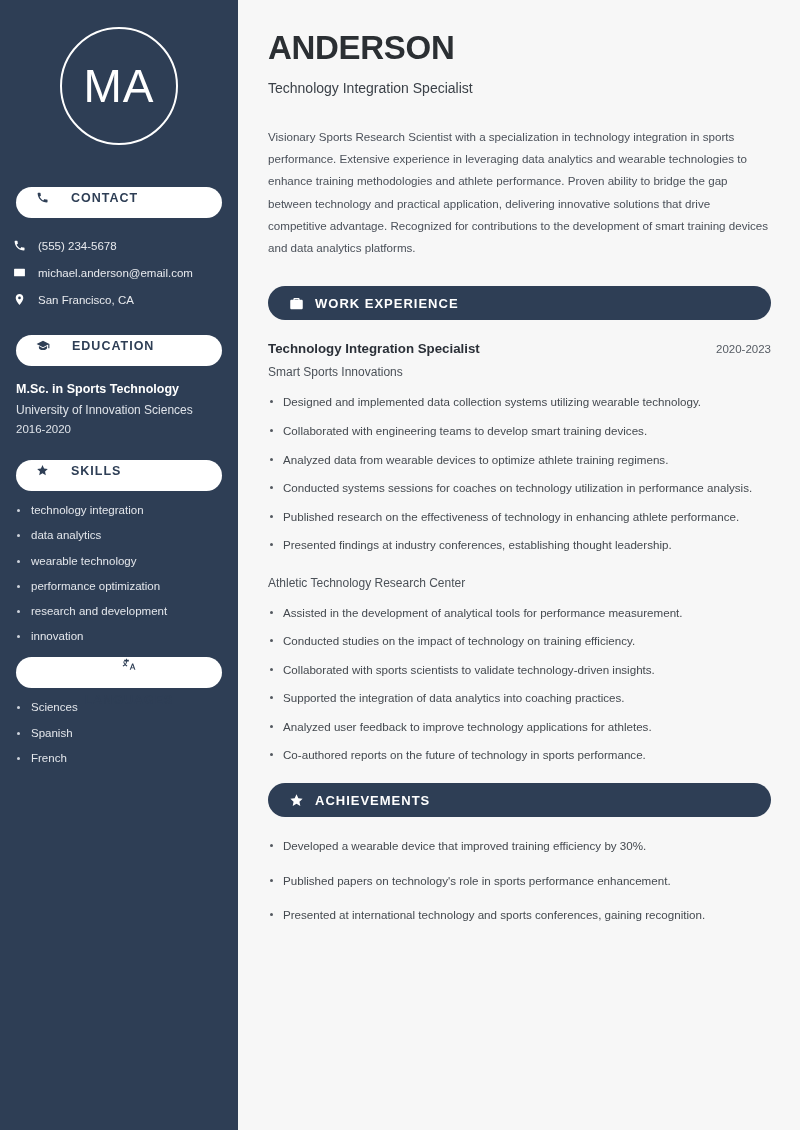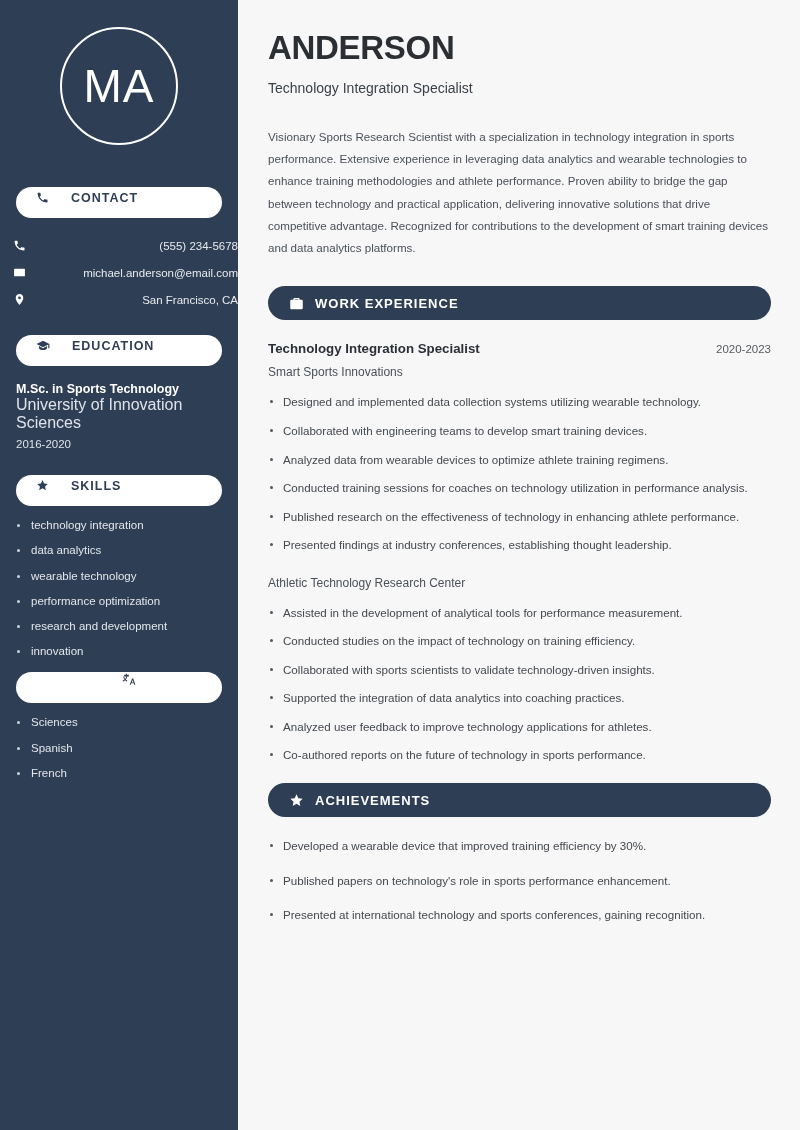--- a/index.html
+++ b/index.html
@@ -36,27 +36,27 @@
   .pill-label {
     color:#2e3e55; font-size:12.5px; font-weight:700; letter-spacing:1.0px;
   }
   .pill .ic { display:flex; align-items:center; }
   .pill .ic svg { display:block; }
 
   .side-block { padding:0 16px; }
   .contact-rows { margin-top:14px; padding-left:4px; }
   .contact-row {
     display:flex; align-items:center; gap:12px;
-    min-height:27px; padding-left:8px;justify-content:space-between;
+    min-height:27px; padding-left:8px;
   }
   .contact-row .ic { width:14px; display:flex; justify-content:center; }
   .contact-row span.txt { font-size:11.5px; color:#e8eaee; }
 
   .edu-deg { font-size:12.5px; font-weight:700; color:#ffffff; margin-top:16px; padding-left:0; }
-  .edu-inst { font-size:16px; color:#dfe3e9; }
+  .edu-inst { font-size:12px; color:#dfe3e9; margin-top:7px; }
   .edu-years { font-size:11.5px; color:#dfe3e9; margin-top:6px; }
 
   ul.side-list { list-style:none; margin-top:13px; }
   ul.side-list li {
     position:relative; font-size:11.5px; color:#e3e6eb;
     padding-left:15px; margin-bottom:11.5px; line-height:1.2;
   }
   ul.side-list li::before {
     content:""; position:absolute; left:1px; top:5px;
     width:3px; height:3px; background:#cdd3dc; border-radius:50%;
@@ -222,21 +222,21 @@
     <div class="job">
       <div class="job-row">
         <span class="job-role">Technology Integration Specialist</span>
         <span class="job-dates">2020-2023</span>
       </div>
       <div class="job-org">Smart Sports Innovations</div>
       <ul class="main-list">
         <li>Designed and implemented data collection systems utilizing wearable technology.</li>
         <li>Collaborated with engineering teams to develop smart training devices.</li>
         <li>Analyzed data from wearable devices to optimize athlete training regimens.</li>
-        <li>Conducted training sessions for coaches on technology utilization in performance analysis.</li>
+        <li>Conducted systems sessions for coaches on technology utilization in performance analysis.</li>
         <li>Published research on the effectiveness of technology in enhancing athlete performance.</li>
         <li>Presented findings at industry conferences, establishing thought leadership.</li>
       </ul>
     </div>
 
     <div class="job">
       <div class="job-org">Athletic Technology Research Center</div>
       <ul class="main-list">
         <li>Assisted in the development of analytical tools for performance measurement.</li>
         <li>Conducted studies on the impact of technology on training efficiency.</li>

